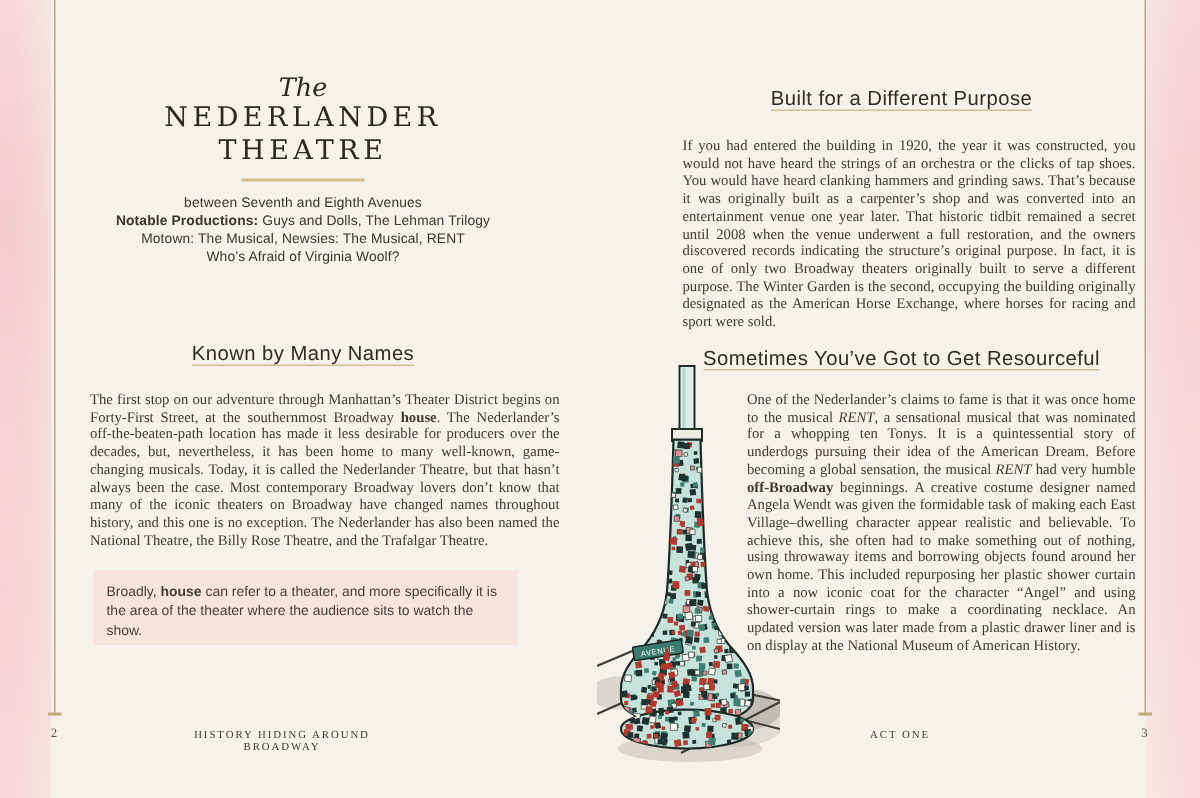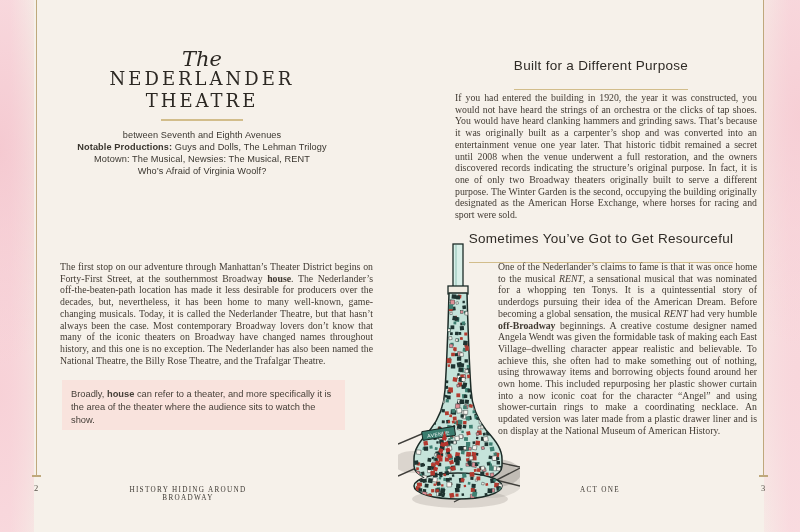--- a/index.html
+++ b/index.html
@@ -23,30 +23,30 @@
       radial-gradient(150px 400px at 100% 70%, rgba(248,214,219,.9), rgba(248,214,219,0) 70%),
       linear-gradient(270deg,#f9dee2 30%, rgba(249,222,226,0) 100%);
   }
   
   .vrule{position:absolute;top:0;width:1px;height:477px;background:var(--rule,#bfa87c);}
   .vrule .foot{position:absolute;left:-4px;bottom:0;width:9px;height:2px;background:var(--rule,#bfa87c);}
   #vrule-left{left:36px;} #vrule-right{left:763px;}
 
   
   #title-block{position:absolute;left:60px;top:50px;width:284px;text-align:center;color:#2c2823;}
-  #title-the{font-family:"DejaVu Serif",serif;font-style:italic;font-size:21px;line-height:18px;}
+  #title-the{font-family:"DejaVu Serif",serif;font-style:italic;font-size:17px;line-height:18px;}
   .title-caps{font-family:"DejaVu Serif",serif;font-size:18px;line-height:22px;letter-spacing:3px;font-weight:500;}
   #title-divider{width:82px;height:2px;background:var(--accent,#cbb488);margin:7px auto 9px auto;}
   #info-block{font-family:"Liberation Sans",sans-serif;font-size:9.2px;line-height:11.9px;color:#3a362f;letter-spacing:.1px;}
   #info-block .b{font-weight:bold;}
   #info-block .i{}
 
   .section-head{position:absolute;text-align:center;font-family:"Liberation Sans",sans-serif;
     font-size:13.5px;color:#2f2b26;letter-spacing:.3px;}
-  .section-head .ul{display:inline-block;padding-bottom:16px;border-bottom:1.5px solid var(--accent,#cbb488);}
+  .section-head .ul{display:inline-block;padding-bottom:0;border-bottom:1.5px solid var(--accent,#cbb488);}
   #head-known{left:60px;top:228px;width:284px;}
 
   .body-para{position:absolute;text-align:justify;font-size:9.8px;line-height:11.7px;color:#413a32;}
   .body-para .b{font-weight:bold;} .body-para .i{font-style:italic;}
   #para-left{left:60px;top:261px;width:313px;}
 
   #callout{position:absolute;left:62px;top:380px;width:266px;padding:8px 8px 3px 9px;
     background:var(--callout,#f9e3dd);font-family:"Liberation Sans",sans-serif;
     font-size:9.3px;line-height:13px;color:#453f38;}
   #callout .b{font-weight:bold;}
@@ -88,20 +88,23 @@
     <div class="title-caps">THEATRE</div>
     <div id="title-divider"></div>
     <div id="info-block">
       <div><span>between Seventh and Eighth Avenues</span></div>
       <div><span class="b">Notable Productions:</span><span> </span><span class="i">Guys and Dolls</span><span>, </span><span class="i">The Lehman Trilogy</span></div>
       <div><span class="i">Motown: The Musical</span><span>, </span><span class="i">Newsies: The Musical</span><span>, </span><span class="i">RENT</span></div>
       <div><span class="i">Who’s Afraid of Virginia Woolf?</span></div>
     </div>
   </div>
 
+  <div id="head-known" class="section-head">
+    <span class="ul">Known by Many Names</span>
+  </div>
 
   <div id="para-left" class="body-para"><span>The first stop on our adventure through Manhattan’s Theater District begins on Forty-First Street, at the southernmost Broadway </span><span class="b">house</span><span>. The Nederlander’s off-the-beaten-path location has made it less desirable for producers over the decades, but, nevertheless, it has been home to many well-known, game-changing musicals. Today, it is called the Nederlander Theatre, but that hasn’t always been the case. Most contemporary Broadway lovers don’t know that many of the iconic theaters on Broadway have changed names throughout history, and this one is no exception. The Nederlander has also been named the National Theatre, the Billy Rose Theatre, and the Trafalgar Theatre.</span></div>
 
   <div id="callout"><span>Broadly, </span><span class="b">house</span><span> can refer to a theater, and more specifically it is the area of the theater where the audience sits to watch the show.</span></div>
 
   <div id="footer-left" class="running-footer">HISTORY HIDING AROUND BROADWAY</div>
   <div id="pagenum-left" class="page-num">2</div>
 
   <div id="head-built" class="section-head">
     <span class="ul">Built for a Different Purpose</span>

